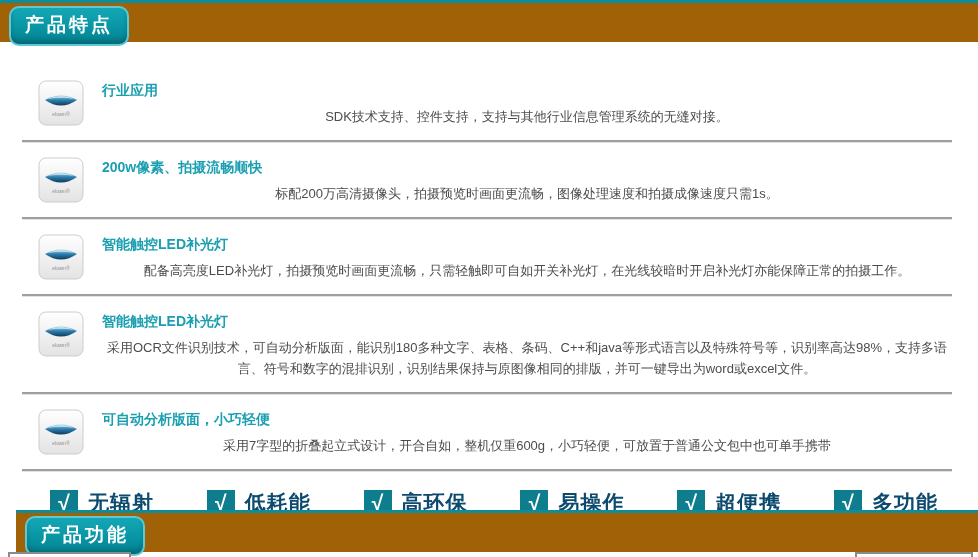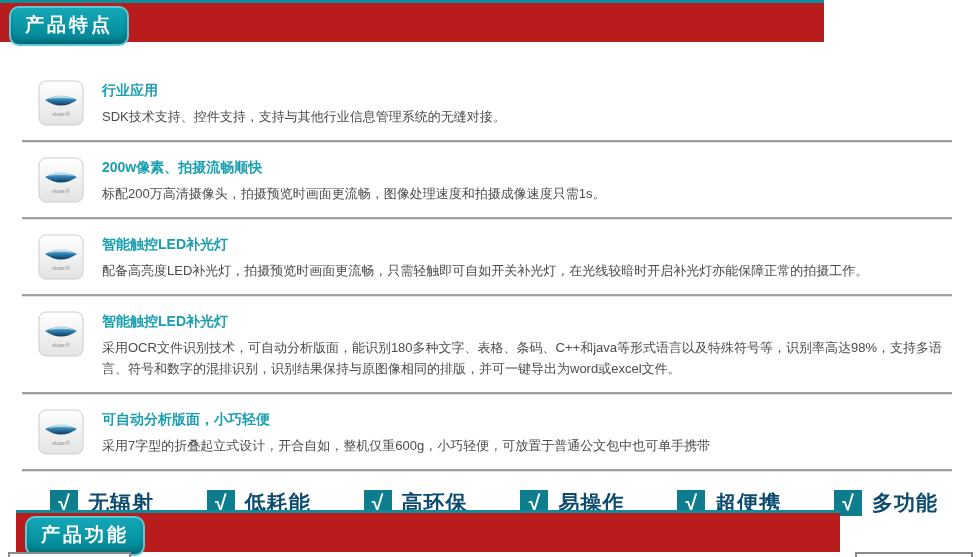--- a/index.html
+++ b/index.html
@@ -5,21 +5,21 @@
   html,body{margin:0;padding:0;}
   body{
     width:978px;height:557px;overflow:hidden;position:relative;
     background:#ffffff;
     font-family:"Liberation Sans","DejaVu Sans",sans-serif;
   }
   .page{position:relative;width:978px;height:557px;}
 
   
   .section-bar{
-    width:824px;height:42px;background:#b91c1c;
+    width:978px;height:42px;background:#a16207;
     border-top:3px solid #0B8D9B;box-sizing:border-box;
     position:relative;
   }
   .section-bar.bottom{position:absolute;left:16px;top:510px;}
   .section-tab{
     display:inline-block;margin:3px 0 0 9px;padding:4px 14px 6px 14px;
     background:linear-gradient(180deg,#15A7B6 0%,#0895A4 55%,#04808F 100%);
     border:2px solid #5FC8D5;border-radius:10px;
     color:#ffffff;font-size:19px;font-weight:bold;letter-spacing:3px;
     box-shadow:inset 0 -4px 5px rgba(0,0,0,0.18);
@@ -37,20 +37,21 @@
     width:46px;height:46px;flex:0 0 46px;display:block;
   }
   .feature-text{flex:1;min-width:0;}
   .feature-title{
     color:#1A9FB1;font-size:14px;font-weight:bold;
     margin:2px 0 6px 0;
   }
   .feature-desc{
     color:#4C4C4C;font-size:13px;line-height:21px;
     max-width:860px;
+    text-align:center;
   }
   .divider{
     height:2px;margin:0 26px 0 22px;
     background:#9F9F9F;border-bottom:1px solid #E2E2E2;
   }
 
   
   .badges{
     display:flex;justify-content:space-between;align-items:center;
     padding:17px 40px 0 50px;

